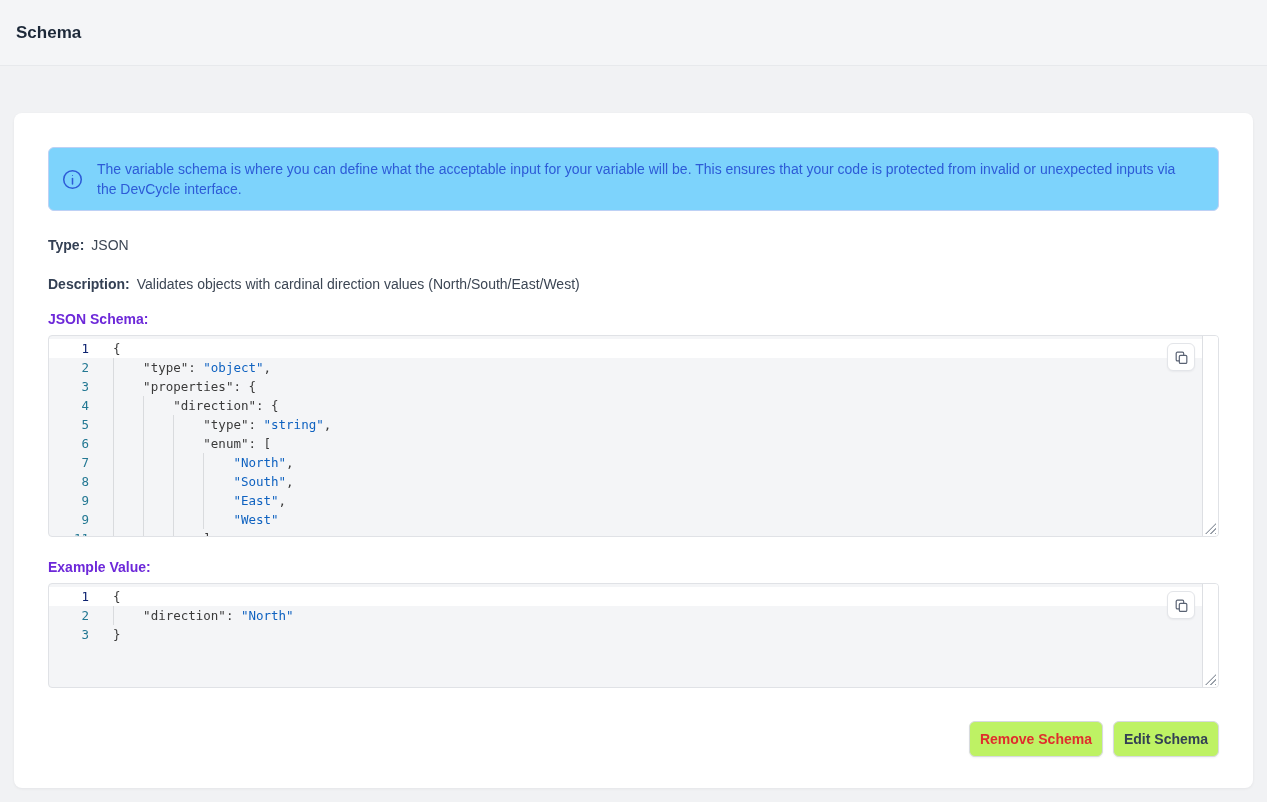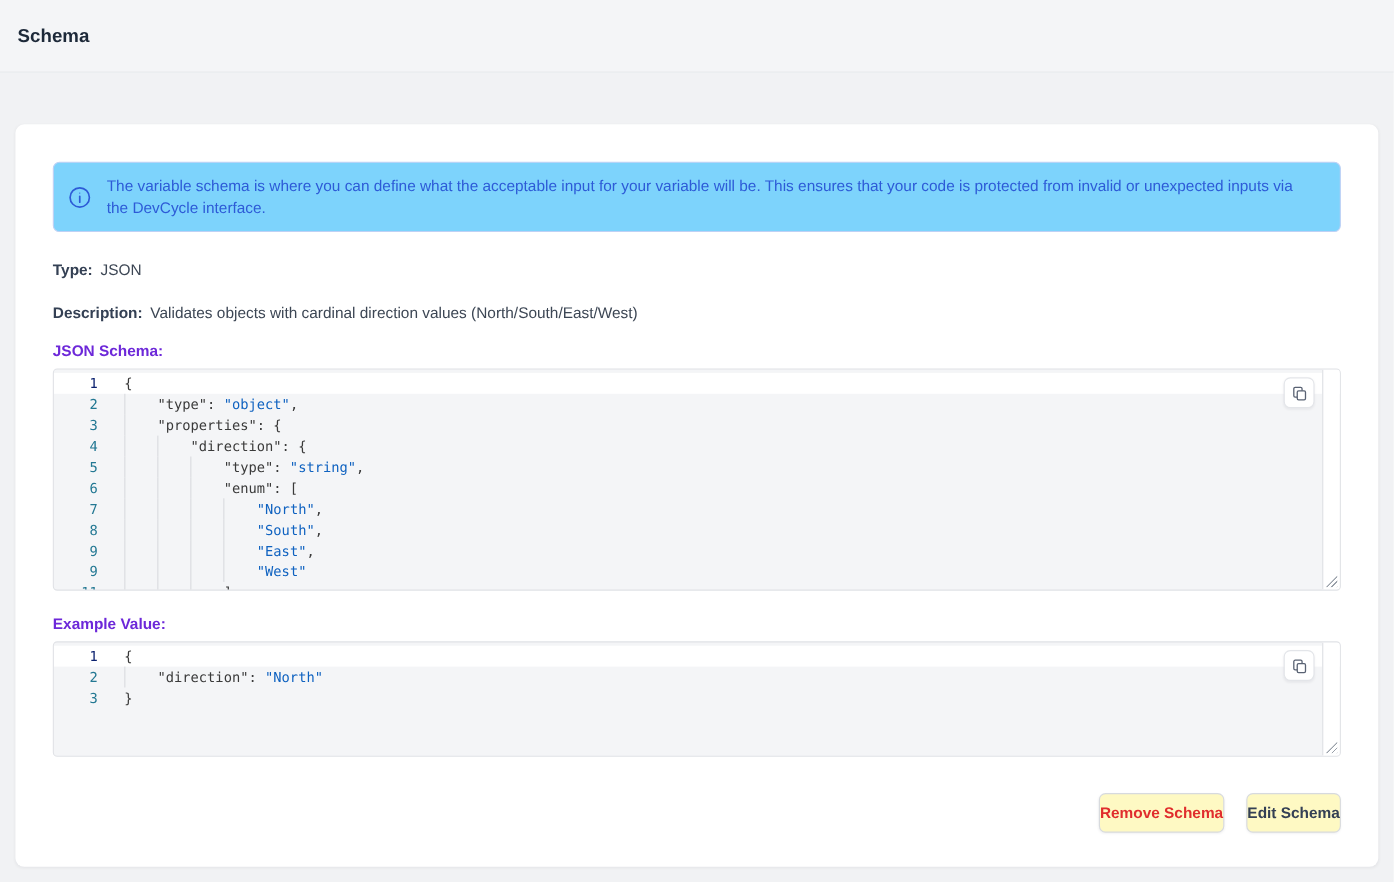--- a/index.html
+++ b/index.html
@@ -106,30 +106,30 @@
     background:repeating-linear-gradient(-45deg, #99a0a9 0 1px, transparent 1px 3.5px);
     cursor:nwse-resize;
     z-index:2;
   }
 
   
   .btn-row { margin-top:33px; display:flex; justify-content:flex-end; gap:10px; }
   .btn {
     font-family:inherit;
     font-size:14px; font-weight:600;
-    background:#fef9c3;
+    background:#bef264;
     border:1px solid #d7dade;
     border-radius:6px;
-    padding:0 0;
+    padding:0 10px;
     height:36px;
     cursor:pointer;
     box-shadow:0 1px 2px rgba(16,24,40,.05);
   }
   .btn.danger { color:#e02d2d; }
-  .btn.default { color:#344054;margin-left:10px; }
+  .btn.default { color:#344054; }
 </style>
 </head>
 <body>
 
 <header class="page-header">
   <h1 class="page-title">Schema</h1>
 </header>
 
 <main class="card">
 

